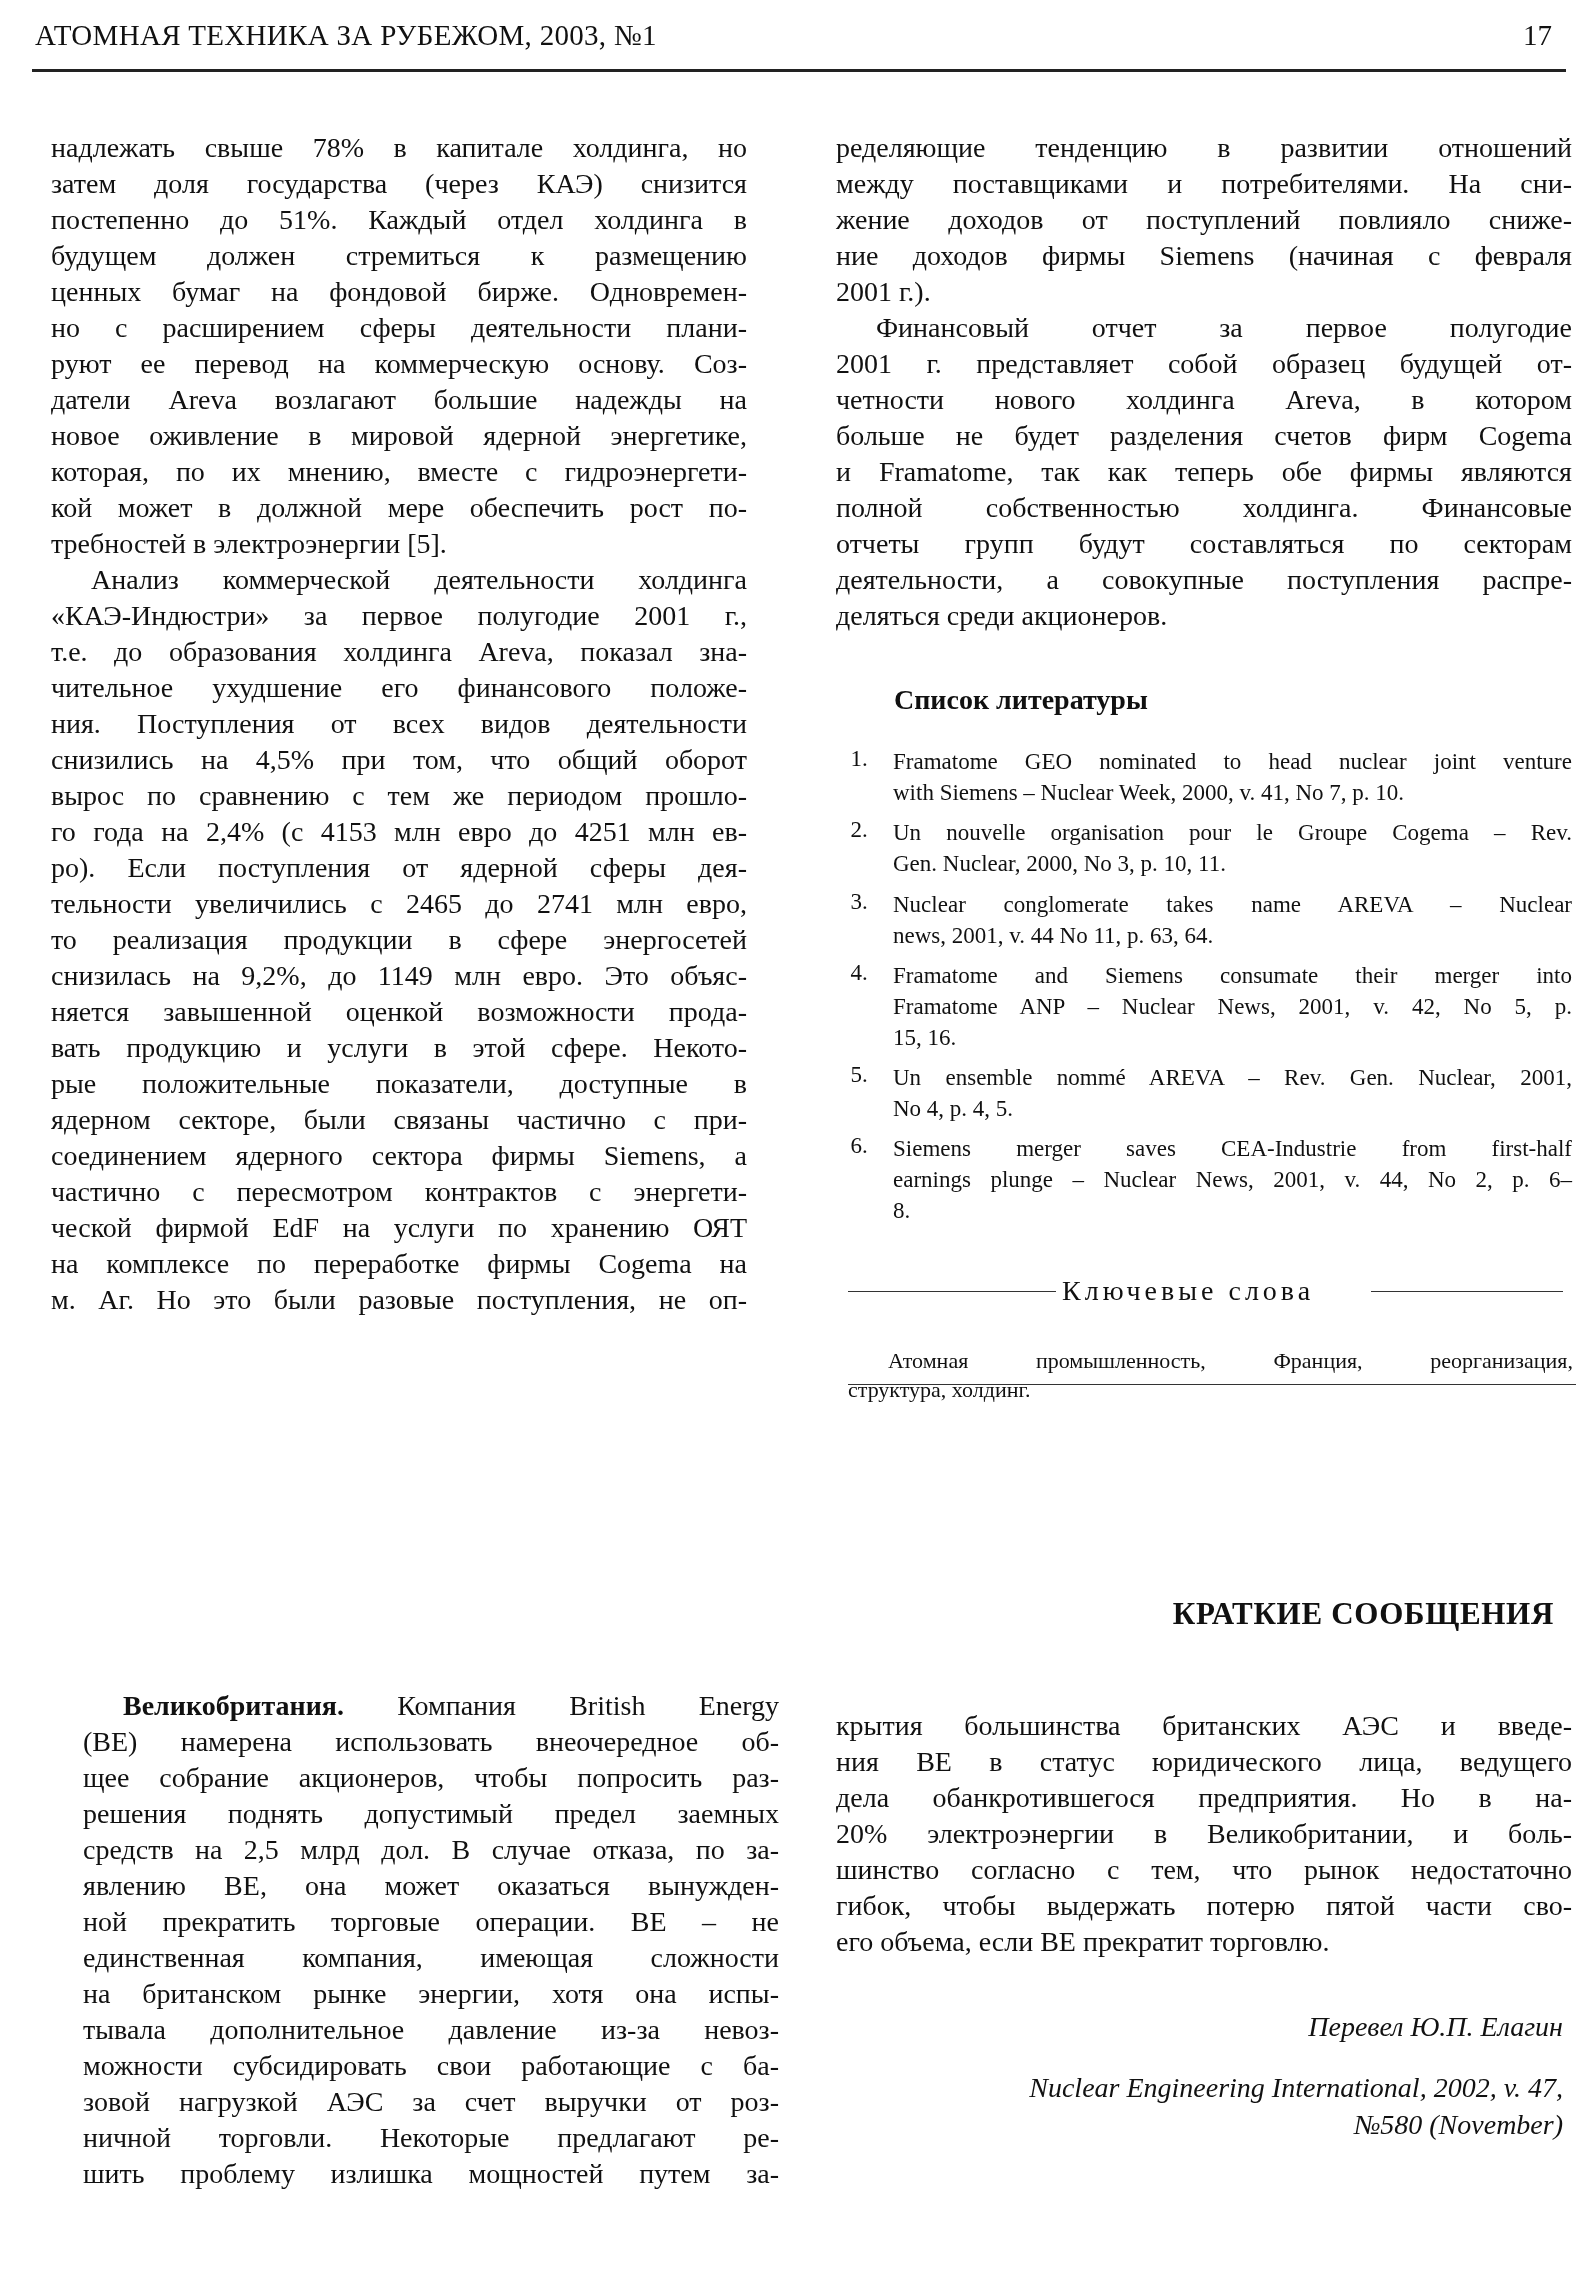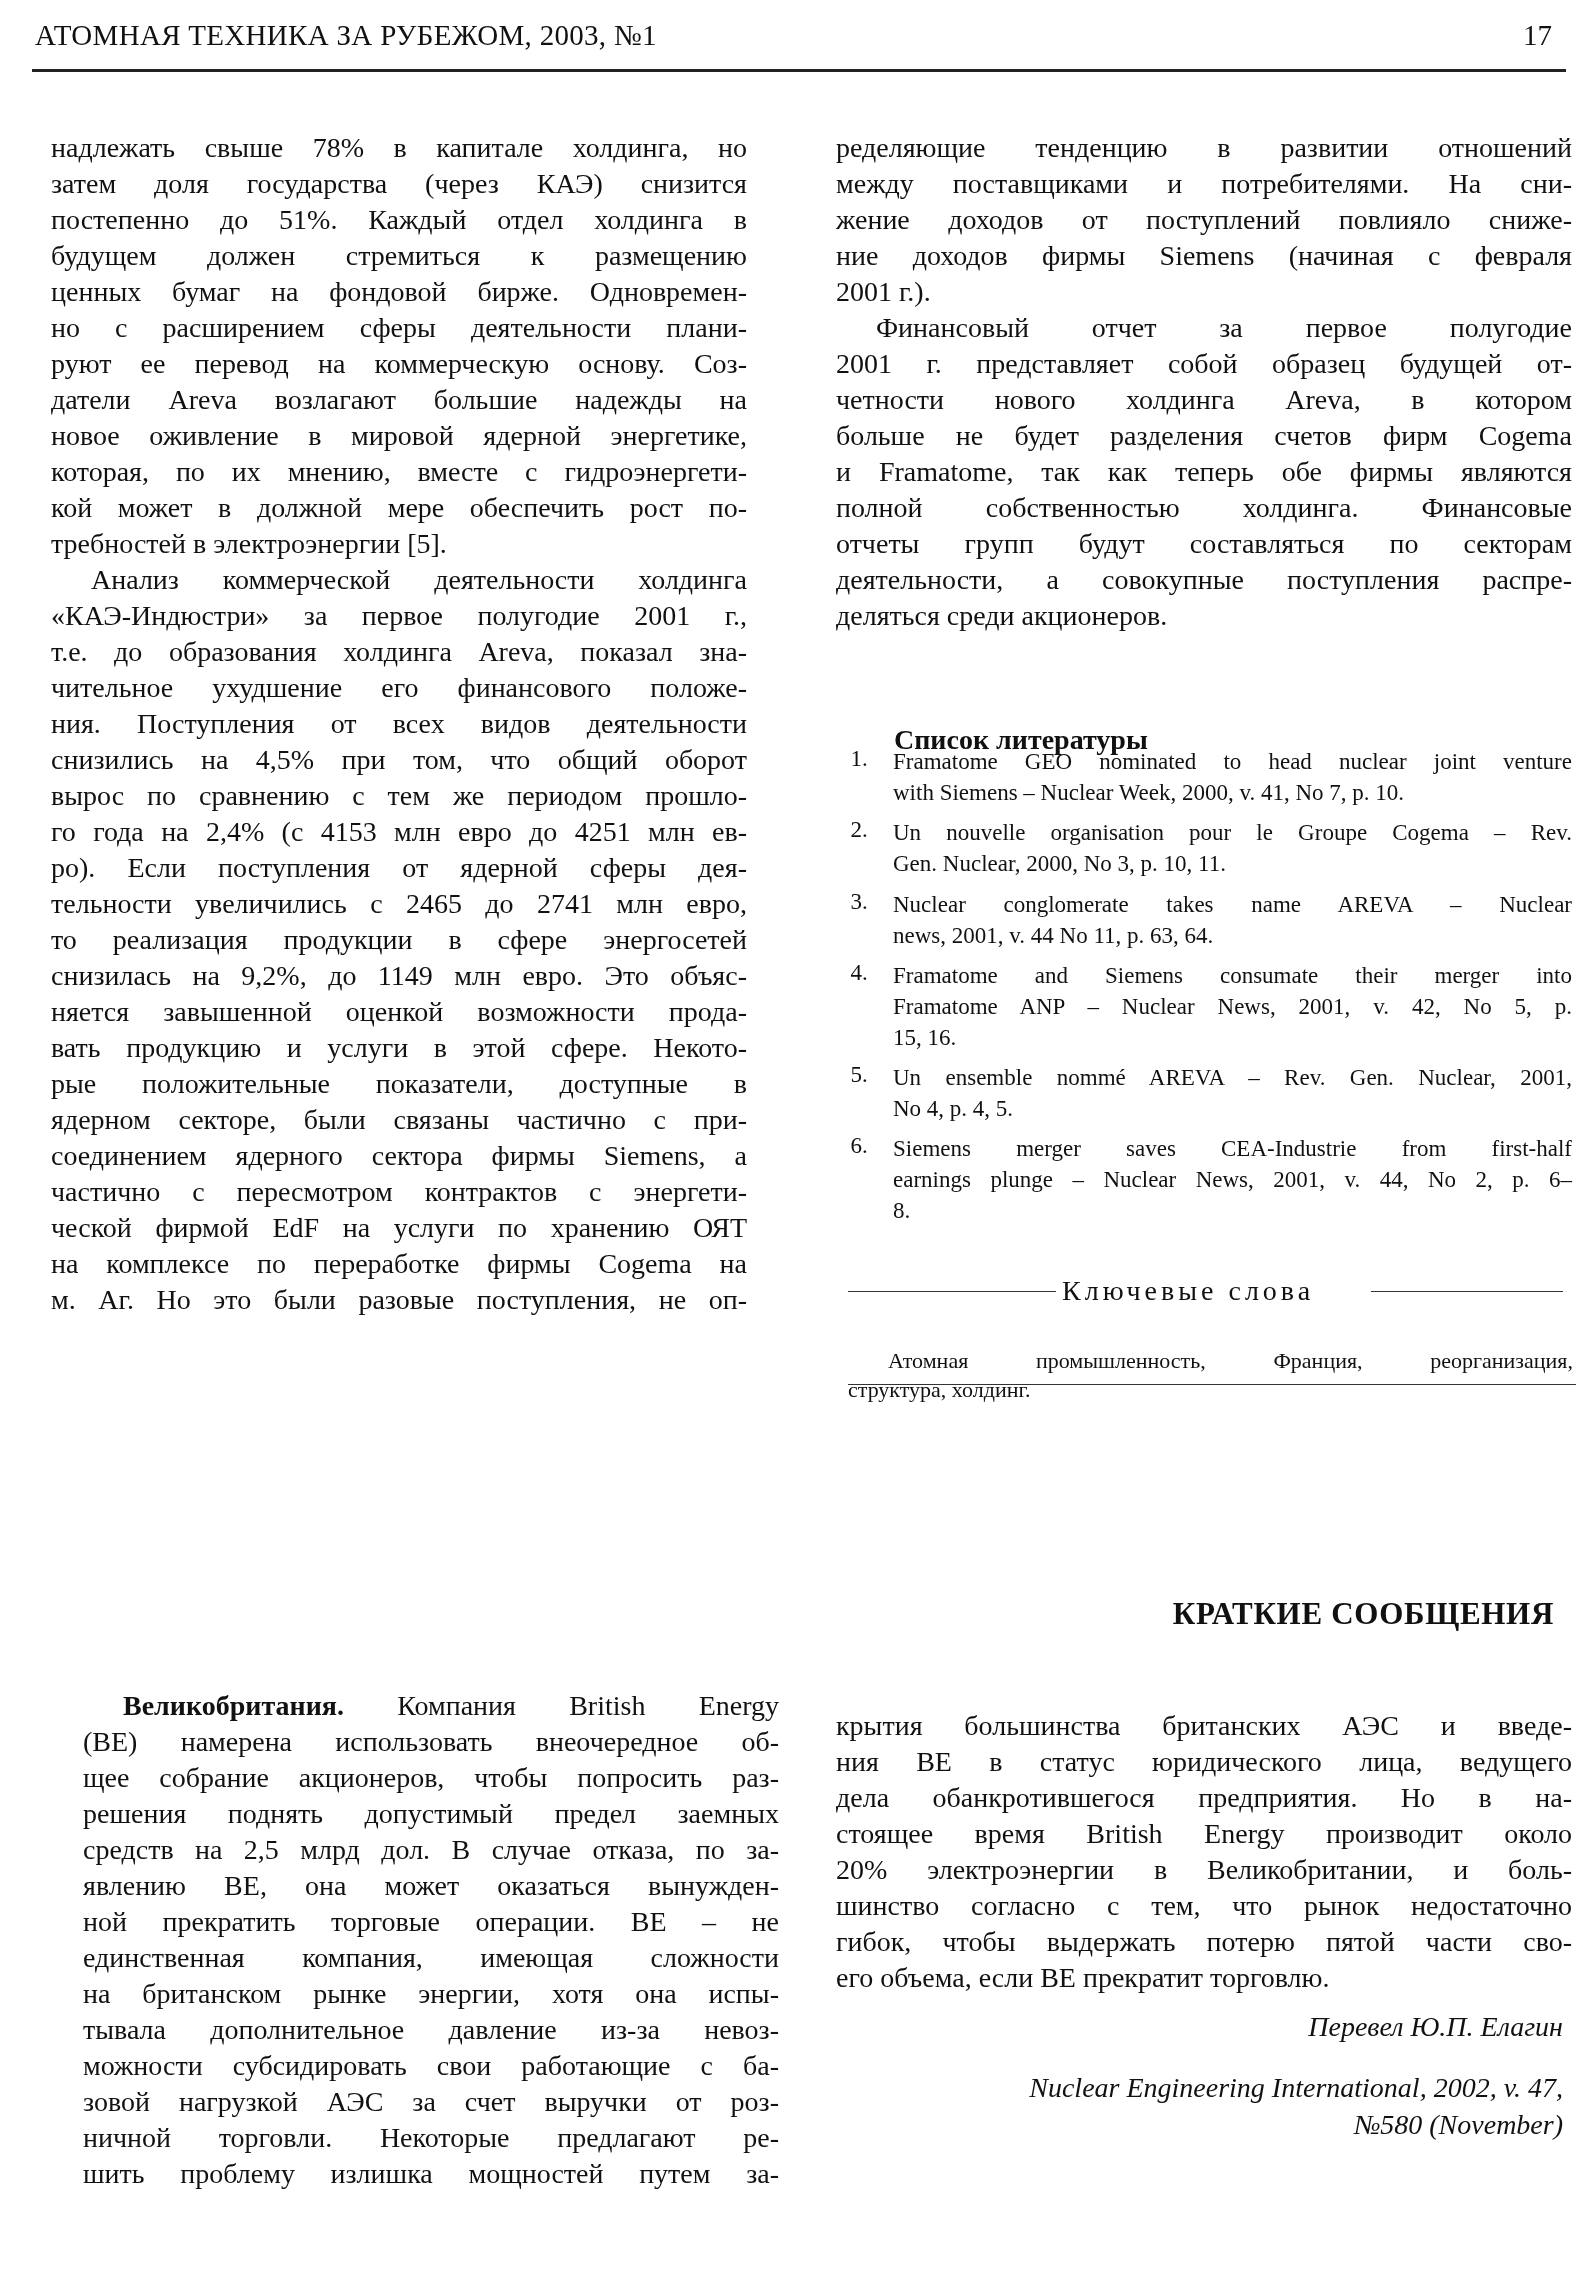--- a/index.html
+++ b/index.html
@@ -12,21 +12,21 @@
 
   .col { position: absolute; font-size: 28px; }
   .col .ln { display: block; height: 36px; line-height: 36px; white-space: nowrap;
              text-align: justify; text-align-last: justify; }
   .col .ln.last { text-align-last: left; }
   .col .ln.ind { padding-left: 40px; }
 
   .col-a { left: 51px; top: 130px; width: 696px; }
   .col-b { left: 836px; top: 130px; width: 736px; }
 
-  .refs-title { left: 894px; top: 724px; font-size: 28px; font-weight: bold; }
+  .refs-title { left: 894px; top: 684px; font-size: 28px; font-weight: bold; }
   .refs { left: 836px; top: 746px; width: 736px; font-size: 23px; }
   .ref { position: relative; padding-left: 57px; margin-bottom: 9.3px; }
   .ref .num { position: absolute; left: 14.6px; top: 0; }
   .ref .rl { display: block; height: 31px; line-height: 31px; white-space: nowrap;
              text-align: justify; text-align-last: justify; }
   .ref .rl.last { text-align-last: left; }
 
   .kw-head { left: 848px; top: 1274px; width: 715px; height: 33px; font-size: 28px; }
   .kw-line-l { position: absolute; left: 0; top: 16.6px; width: 208px; height: 1.3px; background: #333; }
   .kw-line-r { position: absolute; right: 0; top: 16.6px; width: 192px; height: 1.3px; background: #333; }
@@ -168,21 +168,20 @@
     <span class="ln">тывала дополнительное давление из-за невоз-</span>
     <span class="ln">можности субсидировать свои работающие с ба-</span>
     <span class="ln">зовой нагрузкой АЭС за счет выручки от роз-</span>
     <span class="ln">ничной торговли. Некоторые предлагают ре-</span>
     <span class="ln">шить проблему излишка мощностей путем за-</span>
   </div>
 <div class="col col-d">
     <span class="ln">крытия большинства британских АЭС и введе-</span>
     <span class="ln">ния ВЕ в статус юридического лица, ведущего</span>
     <span class="ln">дела обанкротившегося предприятия. Но в на-</span>
-    <span class="ln">стоящее время British Energy производит около</span>
     <span class="ln">20% электроэнергии в Великобритании, и боль-</span>
     <span class="ln">шинство согласно с тем, что рынок недостаточно</span>
     <span class="ln">гибок, чтобы выдержать потерю пятой части сво-</span>
     <span class="ln last">его объема, если ВЕ прекратит торговлю.</span>
   </div>
 
 <div class="abs signature">Перевел Ю.П. Елагин</div>
 <div class="abs source">
   <div>Nuclear Engineering International, 2002, v. 47,</div>
   <div>№580 (November)</div>

